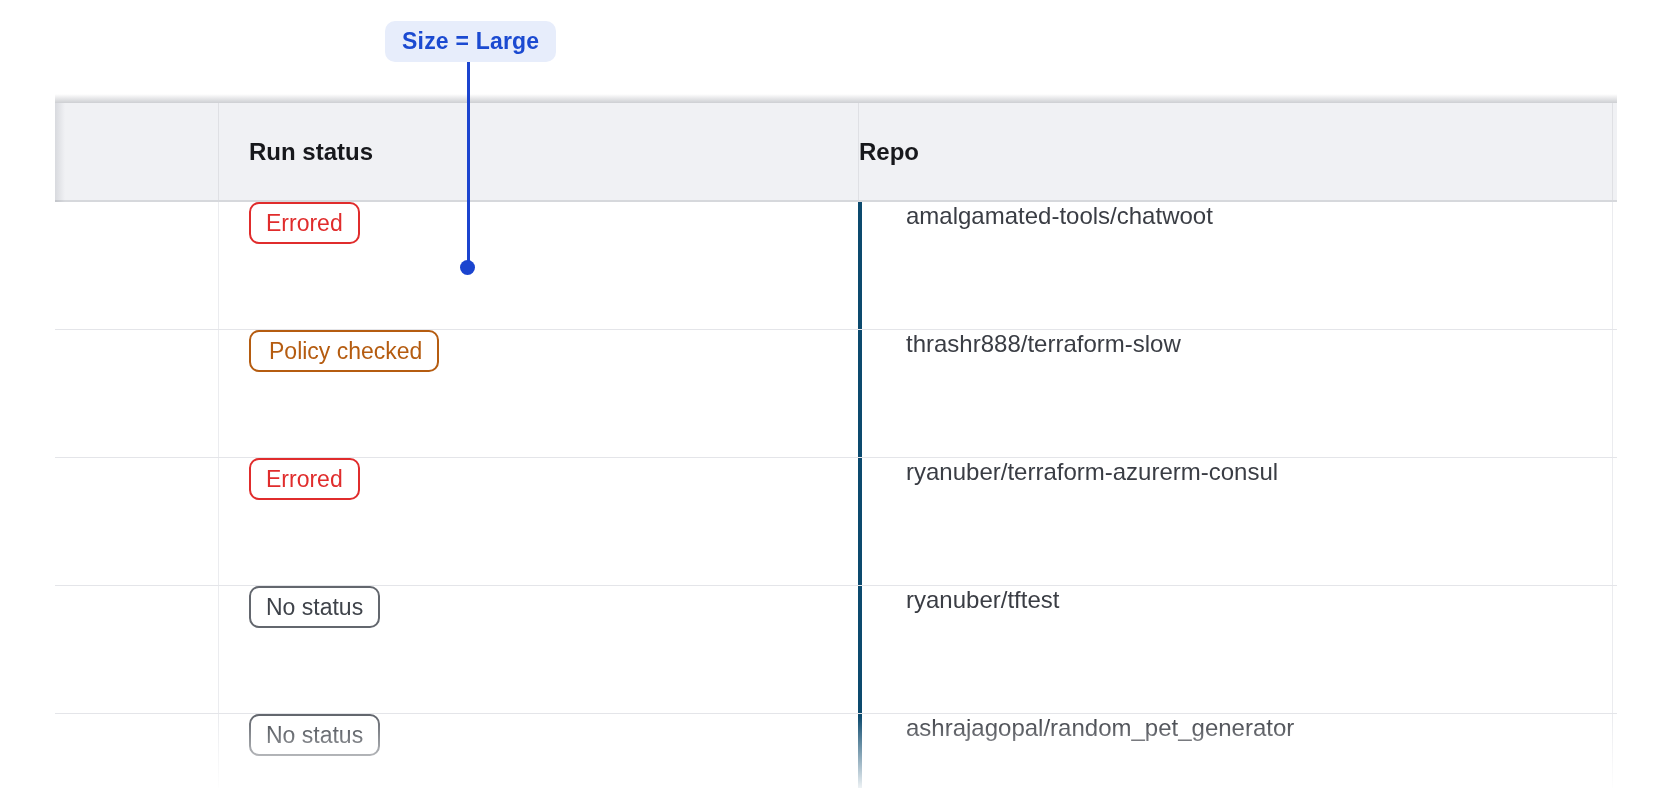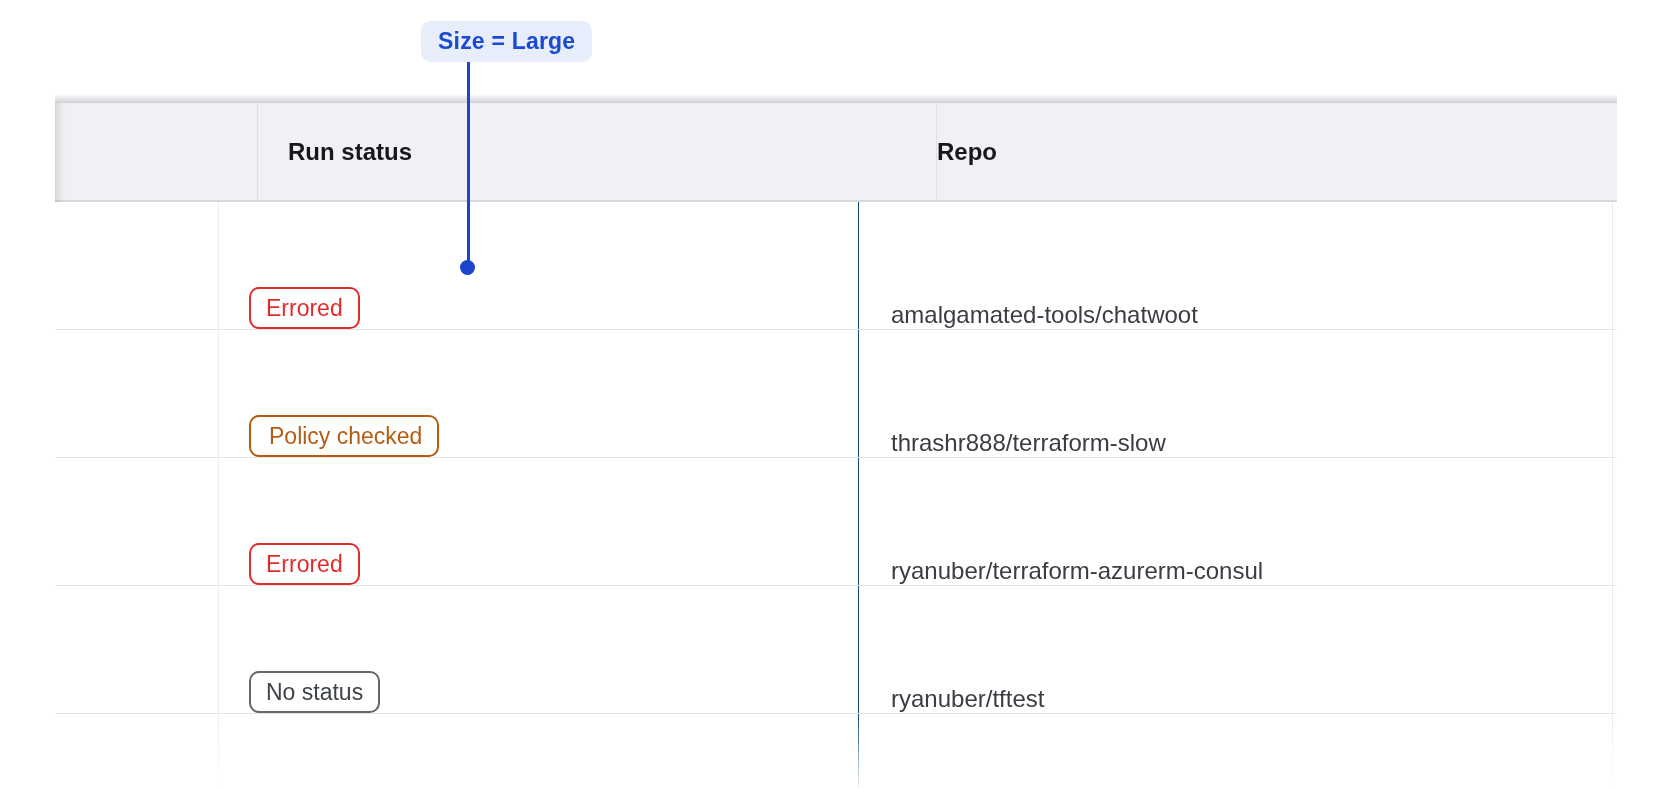--- a/index.html
+++ b/index.html
@@ -74,21 +74,20 @@
     top: 103px;
     width: 1562px;
   }
   .header-row {
     display: grid;
     grid-template-columns: 163px 640px 754px 5px;
     height: 99px;
     box-sizing: border-box;
     background: #f0f1f4;
     border-bottom: 2px solid #d6d8dc;
-    gap: 39px;
   }
   .header-cell {
     display: flex;
     align-items: center;
     font-size: 24px;
     font-weight: 700;
     color: #17181c;
     box-sizing: border-box;
   }
   .header-cell.c-status { border-left: 1px solid #dfe0e4; padding-left: 30px; }
@@ -98,25 +97,25 @@
   .row {
     display: grid;
     grid-template-columns: 163px 640px 754px 5px;
     height: 128px;
     box-sizing: border-box;
     background: #ffffff;
     border-bottom: 1px solid #e4e5e9;
   }
   .cell {
     display: flex;
-    align-items: flex-end;
+    align-items: flex-start;
     box-sizing: border-box;
   }
   .cell.c-status { border-left: 1px solid #ebecef; padding-left: 30px; }
-  .cell.c-repo   { border-left: 1px solid #0c4a6e; padding-left: 32px; font-size: 24px; color: #3a3d44; }
+  .cell.c-repo   { border-left: 4px solid #0c4a6e; padding-left: 44px; font-size: 24px; color: #3a3d44; }
   .cell.c-sliver { border-left: 1px solid #ebecef; }
 
   .badge {
     display: inline-block;
     border: 2px solid;
     border-radius: 10px;
     padding: 6px 15px;
     font-size: 23px;
     font-weight: 500;
     line-height: 1.15;
@@ -131,21 +130,21 @@
     width: 1672px;
     height: 72px;
     z-index: 4;
     pointer-events: none;
     background: linear-gradient(to bottom, rgba(255,255,255,0), rgba(255,255,255,0.93));
   }
 </style>
 </head>
 <body>
 
-<div class="callout-pill" title="Size = Large" style="background: rgb(231, 237, 251); color: rgb(27, 74, 209); margin-left: 36px;">Size = Large</div>
+<div class="callout-pill" title="Size = Large" style="background: rgb(231, 237, 251); color: rgb(27, 74, 209);">Size = Large</div>
 <div class="callout-line" style="background: rgb(27, 68, 207);"></div>
 <div class="callout-dot" style="background: rgb(27, 68, 207);"></div>
 
 <div class="top-shadow"></div>
 <div class="left-shadow"></div>
 
 <div class="table-wrap">
   <div class="header-row">
     <div class="header-cell c-empty"></div>
     <div class="header-cell c-status">Run status</div>

